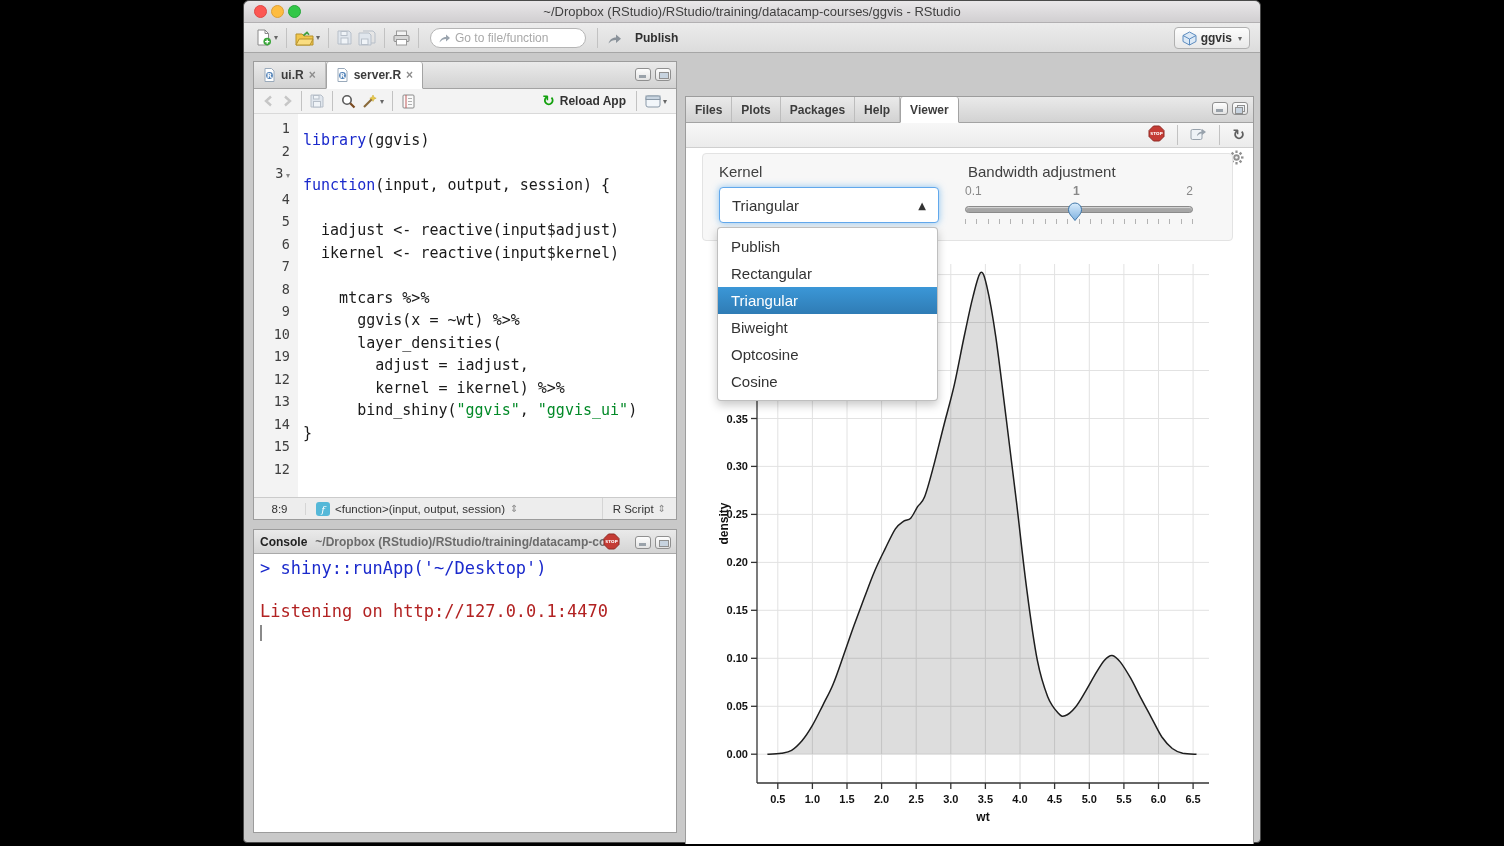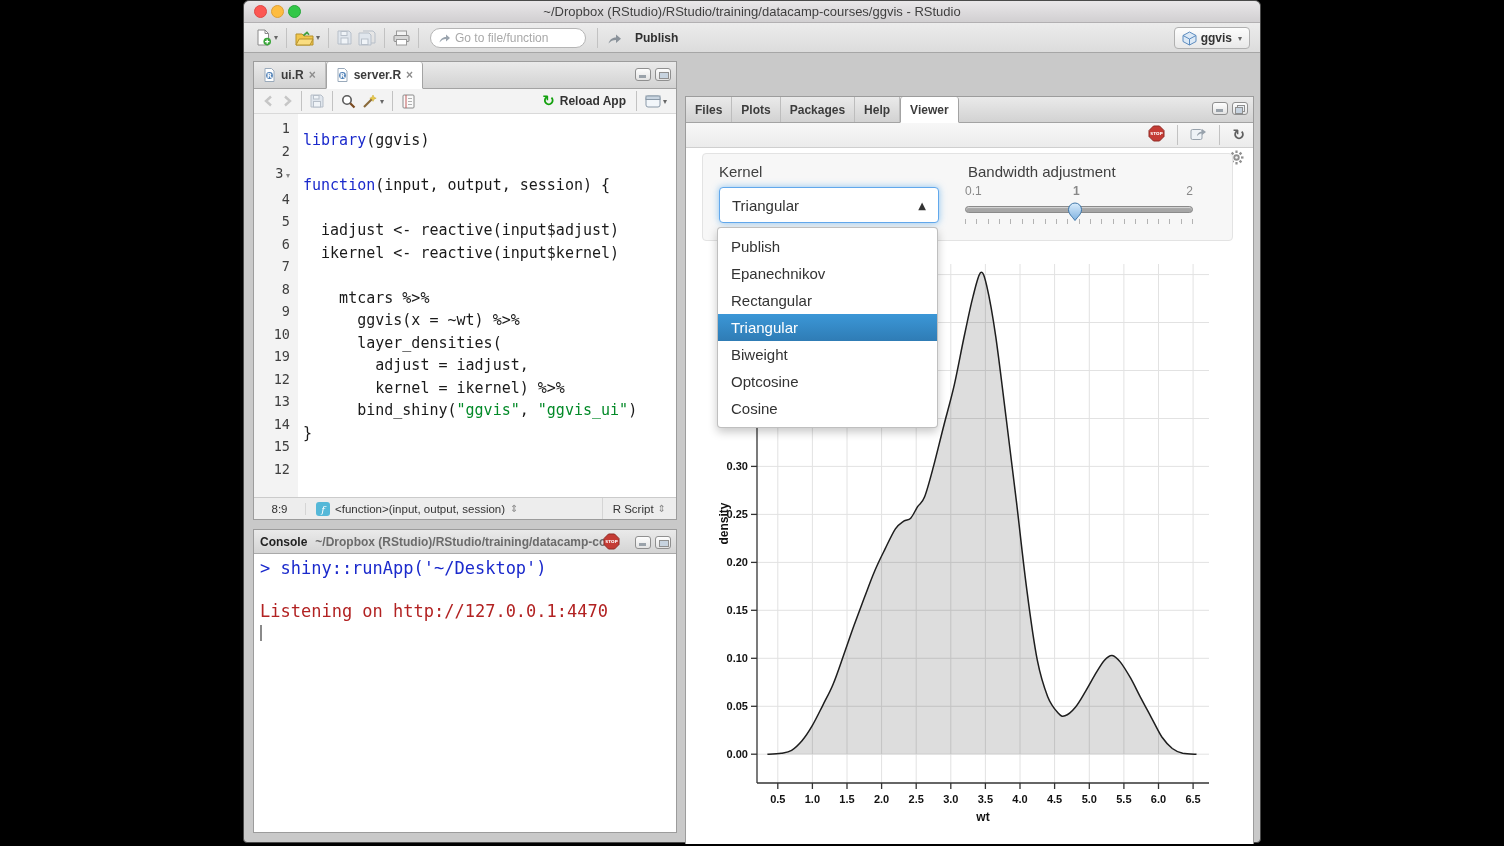--- a/index.html
+++ b/index.html
@@ -570,21 +570,20 @@
             <text class="tick-label" text-anchor="end" x="32" y="74.5">0.45</text>
             <line class="axis" x1="35" x2="41" y1="22.6" y2="22.6"></line>
             <text class="tick-label" text-anchor="end" x="32" y="26.6">0.50</text>
             <text class="axis-title" text-anchor="middle" x="267.0" y="569">wt</text>
             <text class="axis-title" text-anchor="middle" transform="translate(12,271.5) rotate(-90)">density</text>
           </svg>
       </div>
 
       <div class="dropdown" id="kernel-dropdown">
           <div class="opt">Publish</div>
-          <div class="opt">Epanechnikov</div>
           <div class="opt">Rectangular</div>
           <div class="opt sel">Triangular</div>
           <div class="opt">Biweight</div>
           <div class="opt">Optcosine</div>
           <div class="opt">Cosine</div>
         </div>
     </div>
   </div>
 </div>
 

